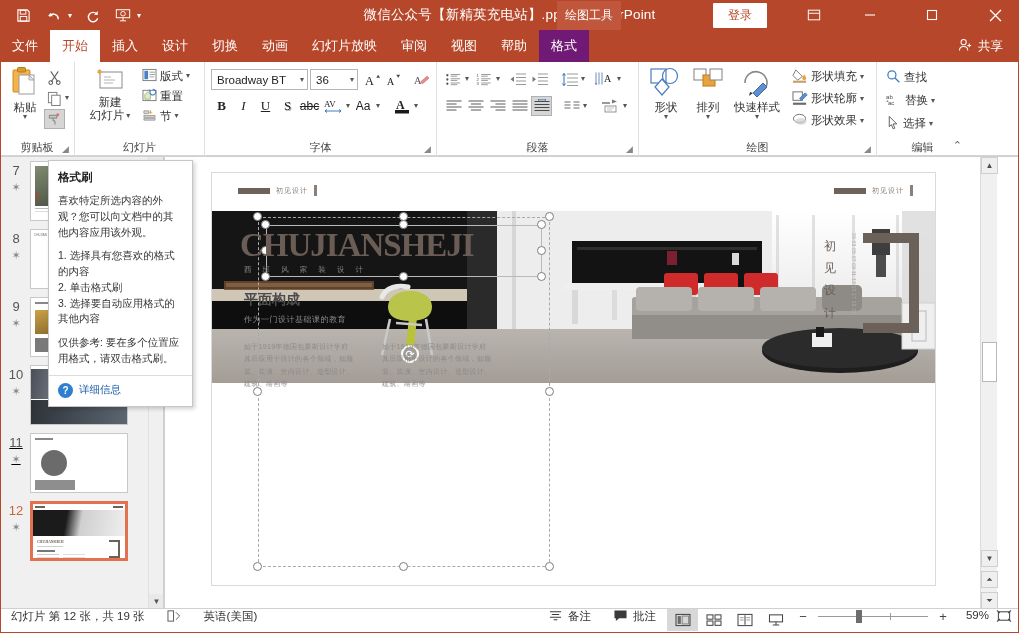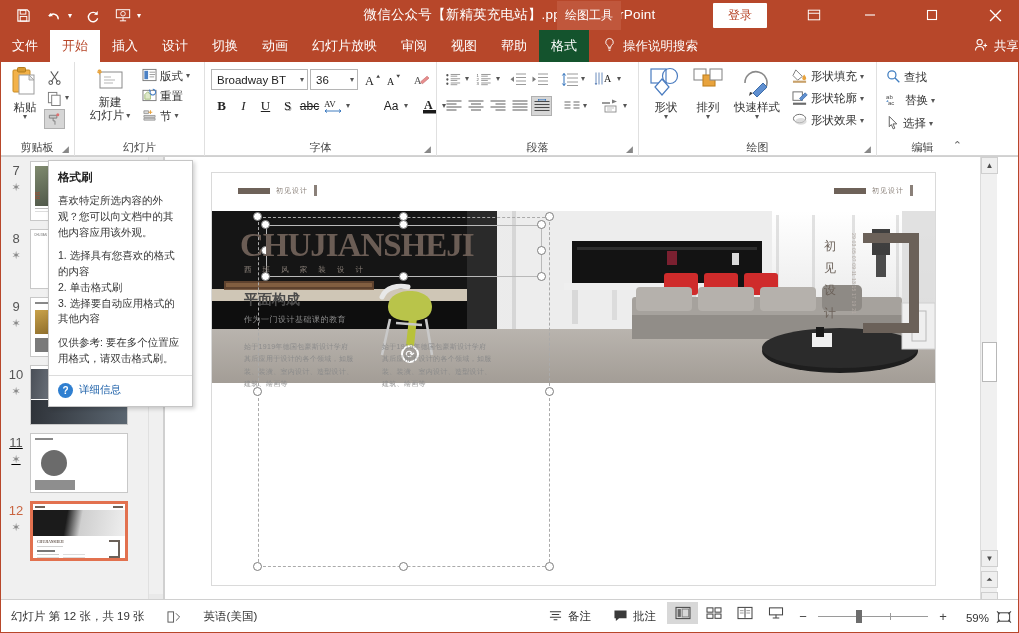--- a/index.html
+++ b/index.html
@@ -53,27 +53,27 @@
   
   .tabbar {
     position: absolute; left: 0; top: 30px; width: 1019px; height: 32px;
     background: #b7472a; display: flex; align-items: stretch;
   }
   .tab {
     display: flex; align-items: center; padding: 0 12px;
     color: #fff; font-size: 13px; cursor: default; white-space: nowrap;
   }
   .tab.active { background: #fff; color: #b7472a; }
-  .tab.format-active { background: #14532d; color: #fff; }
+  .tab.format-active { background: #701a75; color: #fff; }
   .tell-me {
     display: flex; align-items: center; gap: 7px; padding-left: 14px;
     color: #fff; font-size: 12.5px;
   }
   .share-group {
-    position: absolute; right: 0; top: 0; height: 32px;
+    position: absolute; right: 16px; top: 0; height: 32px;
     display: flex; align-items: center; gap: 5px; color: #fff; font-size: 12.5px;
   }
 
   
   .ribbon {
     position: absolute; left: 0; top: 62px; width: 1019px; height: 94px;
     background: #fff; border-bottom: 1px solid #d4d4d4;
     display: flex; align-items: stretch;
   }
   .rgroup { position: relative; display: flex; flex-direction: column; height: 94px; }
@@ -253,23 +253,23 @@
     border: 1px solid #cfcfcf; display: flex; align-items: center; justify-content: center;
     font-size: 8px; color: #4c4c4c;
   }
   .cs-thumb {
     position: absolute; left: 1px; width: 15px; background: #fff;
     border: 1px solid #b8b8b8;
   }
 
   
   .statusbar {
-    position: absolute; left: 0; bottom: 9px; width: 1019px; height: 25px;
+    position: absolute; left: 0; bottom: 0; width: 1019px; height: 25px;
     background: #fff; border-top: 1px solid #d0d0d0;
-    display: flex; align-items: flex-end; font-size: 11.5px; color: #333;
+    display: flex; align-items: flex-start; font-size: 11.5px; color: #333;
   }
   .sb-item { display: flex; align-items: center; gap: 5px; padding: 0 11px; cursor: default; }
   .viewbtn {
     width: 31px; height: 22px; display: flex; align-items: center; justify-content: center;
     color: #444;
   }
   .viewbtn.on { background: #d8d8d8; }
   .zoomslider { display: flex; align-items: center; gap: 0; padding: 0 6px; }
   .zs-track { width: 110px; height: 1px; background: #9a9a9a; position: relative; margin: 0 9px; }
   .zs-thumb {
@@ -355,29 +355,20 @@
     <div class="tab active">开始</div>
     <div class="tab">插入</div>
     <div class="tab">设计</div>
     <div class="tab">切换</div>
     <div class="tab">动画</div>
     <div class="tab">幻灯片放映</div>
     <div class="tab">审阅</div>
     <div class="tab">视图</div>
     <div class="tab">帮助</div>
     <div class="tab format-active">格式</div>
-    <div class="tell-me">
-      <span>
-        <svg width="13" height="15" viewBox="0 0 14 16">
-            <path d="M7 1.5a4 4 0 0 0-2.3 7.3c.5.4.8 1 .8 1.6v.6h3v-.6c0-.6.3-1.2.8-1.6A4 4 0 0 0 7 1.5z" fill="none" stroke="#fff" stroke-width="1"></path>
-            <path d="M5.6 12.6h2.8M6 14.3h2" stroke="#fff" stroke-width="1"></path>
-          </svg>
-      </span>
-      <span>操作说明搜索</span>
-    </div>
     <div class="share-group">
       <span>
         <svg width="15" height="14" viewBox="0 0 16 15">
             <circle cx="6" cy="4.5" r="2.8" fill="none" stroke="#fff" stroke-width="1.1"></circle>
             <path d="M1.6 13.4c0-2.6 2-4.2 4.4-4.2s4.4 1.6 4.4 4.2" fill="none" stroke="#fff" stroke-width="1.1"></path>
             <path d="M12 6v4M10 8h4" stroke="#fff" stroke-width="1.1"></path>
           </svg>
       </span>
       <span>共享</span>
     </div>
@@ -533,21 +524,21 @@
           <div class="iconbtn">
               <span class="fmtchar" style="font-size:12px;text-decoration:line-through;">abc</span>
             </div>
           <div class="iconbtn" style="width:24px;">
             <svg width="22" height="17" viewBox="0 0 22 17">
                 <text x="2" y="9" font-size="9" font-family="Liberation Serif, serif" fill="#222">AV</text>
                 <path d="M3 13h16M3 13l2-1.6M3 13l2 1.6M19 13l-2-1.6M19 13l-2 1.6" stroke="#2c6fba" stroke-width=".9" fill="none"></path>
               </svg>
           </div>
           <span class="caret">▾</span>
-          <div class="iconbtn" style="width:24px;margin-left:28px;">
+          <div class="iconbtn" style="width:24px;">
             <span class="fmtchar" style="font-size:12px;width:auto;">Aa</span>
           </div>
           <span class="caret">▾</span>
           <div class="iconbtn" style="margin-left:10px;width:22px;flex-direction:column;">
             <svg width="18" height="18" viewBox="0 0 18 18">
                 <text x="3" y="12" font-size="12" font-weight="bold" font-family="Liberation Serif, serif" fill="#222">A</text>
                 <rect x="2" y="13" width="14" height="3.5" fill="#1a1a1a"></rect>
               </svg>
           </div>
           <span class="caret">▾</span>

